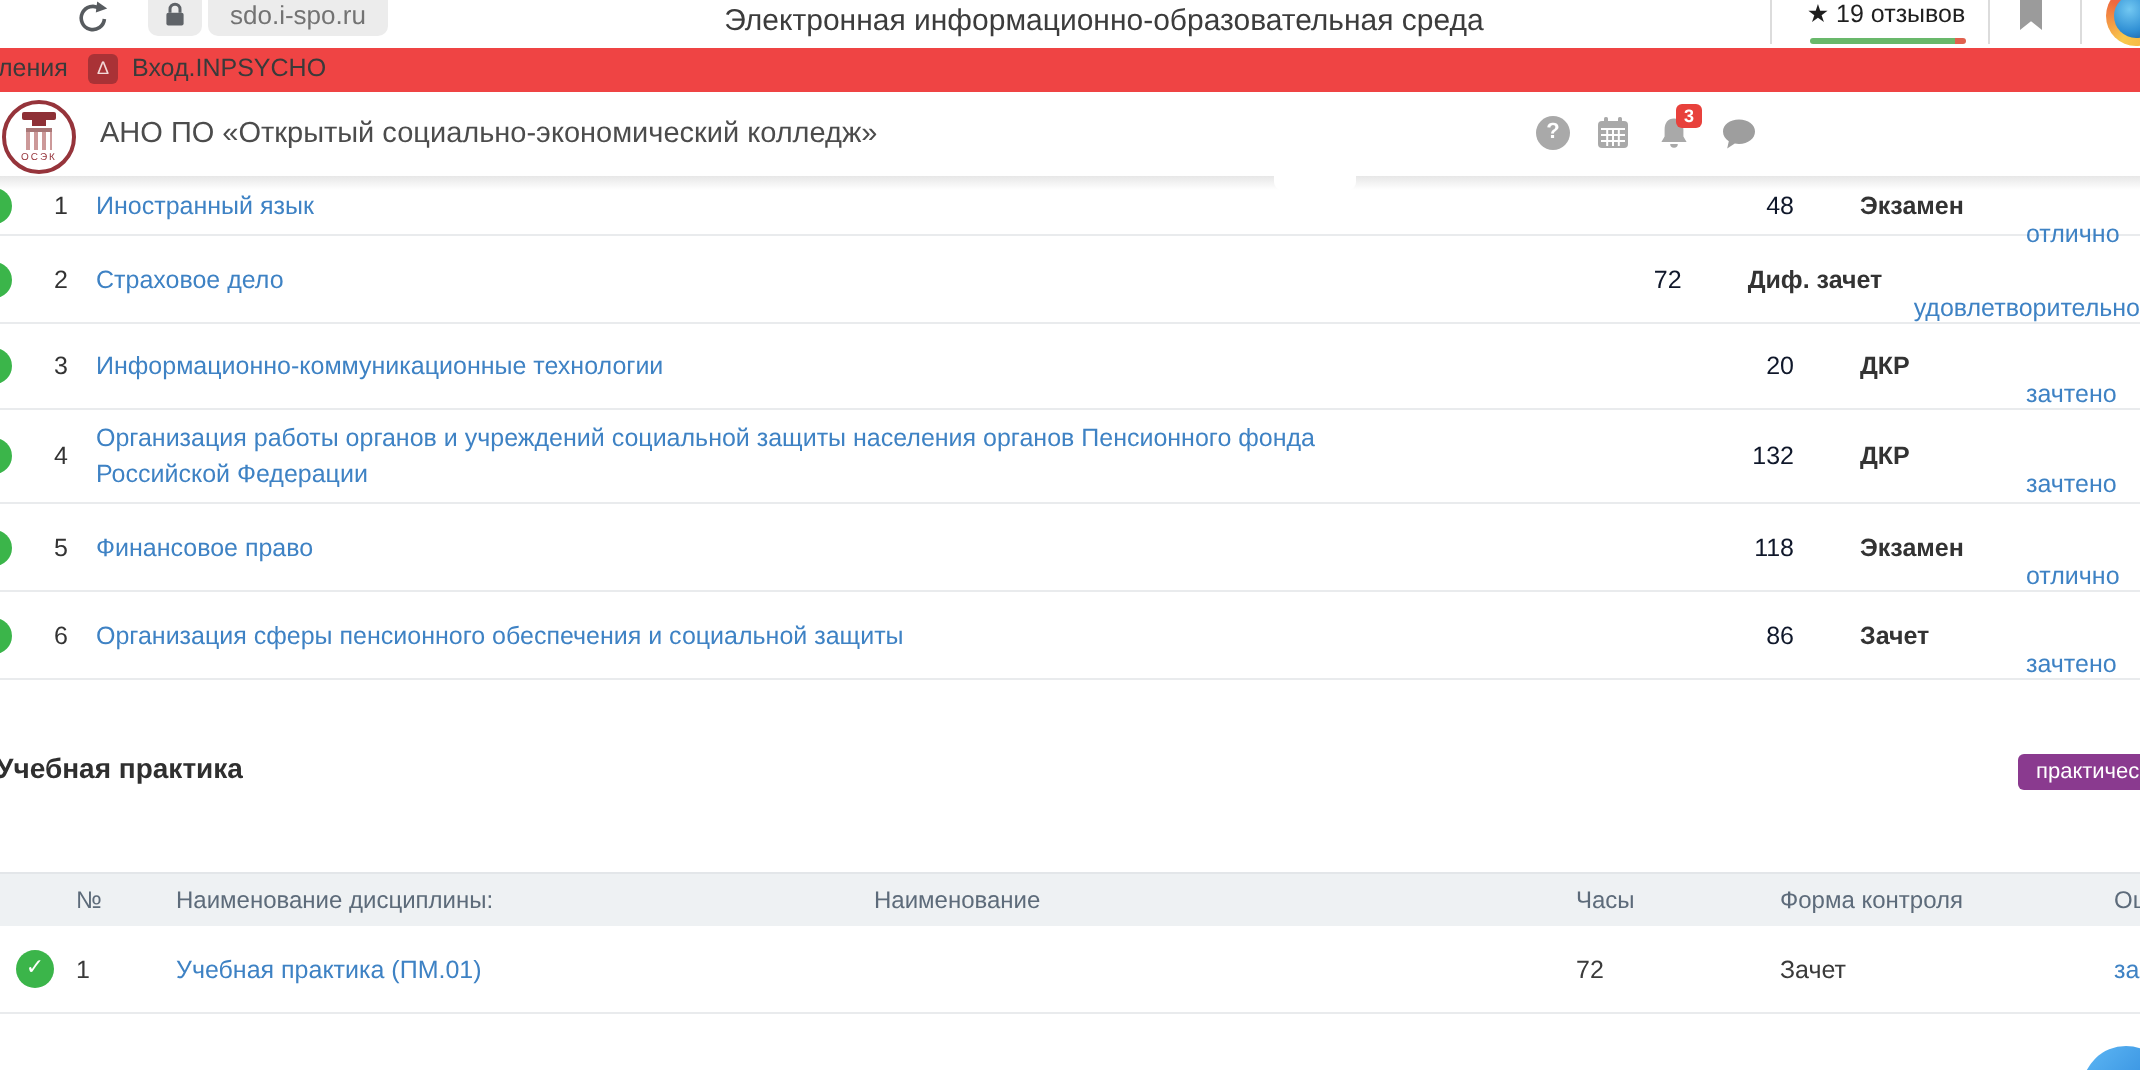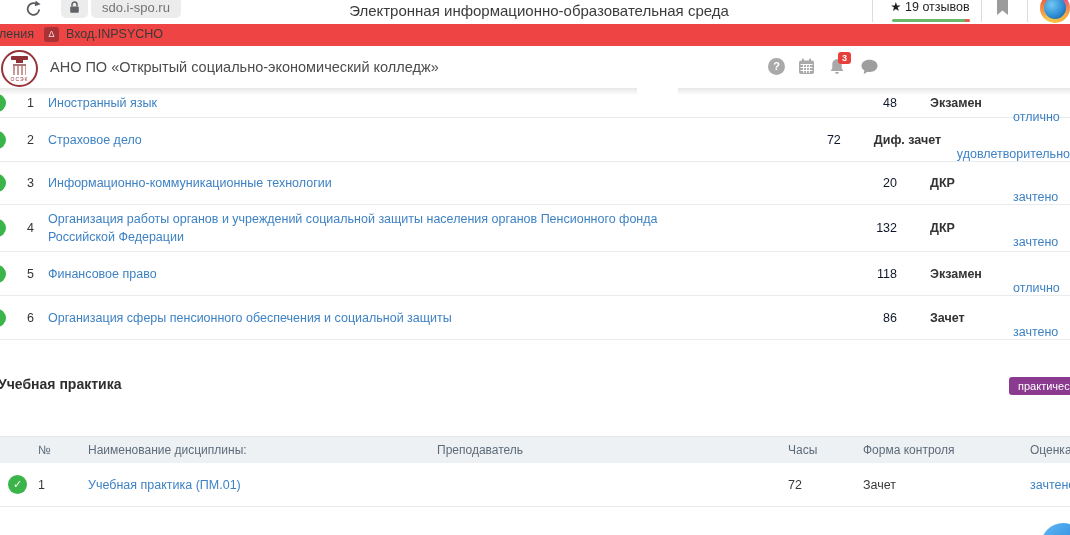--- a/index.html
+++ b/index.html
@@ -1,20 +1,20 @@
 <!DOCTYPE html>
 <html><head>
 <meta charset="utf-8">
 <style>
   html,body{margin:0;padding:0;background:#fff;}
   #screen{position:relative;width:1070px;height:535px;overflow:hidden;background:#fff;
           font-family:"Liberation Sans",sans-serif;color:#3a3a3a;}
 
   
-  .toolbar{position:absolute;top:0;left:4px;width:854px;height:24px;background:#fff;}
+  .toolbar{position:absolute;top:0;left:17px;width:854px;height:24px;background:#fff;}
   .reload-btn{position:absolute;left:21px;top:0;width:18px;height:19px;cursor:pointer;}
   .pill{position:absolute;top:-5px;height:23px;background:#ececec;border-radius:5px;
         display:flex;align-items:flex-end;justify-content:center;}
   .lock-pill{left:57px;width:27px;}
   .lock-pill svg{margin-bottom:4px;}
   .url-pill{left:87px;padding:0 11px;}
   .url-text{font-size:13px;color:#737373;line-height:21px;}
   .page-title{position:absolute;left:0;width:1070px;top:2px;text-align:center;
               font-size:15px;color:#3c3c3c;}
   .vsep{position:absolute;top:-5px;width:1px;height:27px;background:#dcdcdc;}
@@ -95,21 +95,21 @@
   .t2-head{display:flex;align-items:center;height:26px;background:#eef1f3;
         border-top:1px solid #e3e6e9;font-size:12px;color:#5d6b7a;}
   .t2-row{display:flex;align-items:center;height:43px;border-bottom:1px solid #e9ebed;
         font-size:12.5px;}
   .t2-check{flex:0 0 30px;padding-left:8px;box-sizing:border-box;}
   .t2-check .check-circle{margin-left:0;width:19px;height:19px;line-height:19px;}
   .t2-num{flex:0 0 50px;padding-left:8px;box-sizing:border-box;}
   .t2-name{flex:0 0 349px;padding-left:8px;box-sizing:border-box;}
   .t2-teacher{flex:0 0 359px;padding-left:8px;box-sizing:border-box;}
   .t2-hours{flex:0 0 75px;}
-  .t2-control{flex:0 0 167px;}
+  .t2-control{flex:0 0 167px;margin-left:27px;}
   .t2-grade{flex:0 0 120px;white-space:nowrap;}
 
   
   .fab{position:absolute;left:1041px;top:523px;width:44px;height:44px;border-radius:50%;
        background:linear-gradient(135deg,#5fb8f5,#1976d2);cursor:pointer;}
 </style>
 </head>
 <body>
 
 <div id="screen">
@@ -247,21 +247,21 @@
   <div class="shadow-notch"></div>
 
   <div class="practice-title">Учебная практика</div>
   <div class="practice-badge">практическое</div>
 
   <div class="table2">
     <div class="t2-head">
       <span class="t2-check"></span>
       <span class="t2-num">№</span>
       <span class="t2-name">Наименование дисциплины:</span>
-      <span class="t2-teacher">Преподаватель</span>
+      <span class="t2-teacher">Наименование</span>
       <span class="t2-hours">Часы</span>
       <span class="t2-control">Форма контроля</span>
       <span class="t2-grade">Оценка</span>
     </div>
     <div class="t2-row">
       <span class="t2-check"><i class="check-circle">✓</i></span>
       <span class="t2-num">1</span>
       <span class="t2-name"><a class="link">Учебная практика (ПМ.01)</a></span>
       <span class="t2-teacher"></span>
       <span class="t2-hours">72</span>

